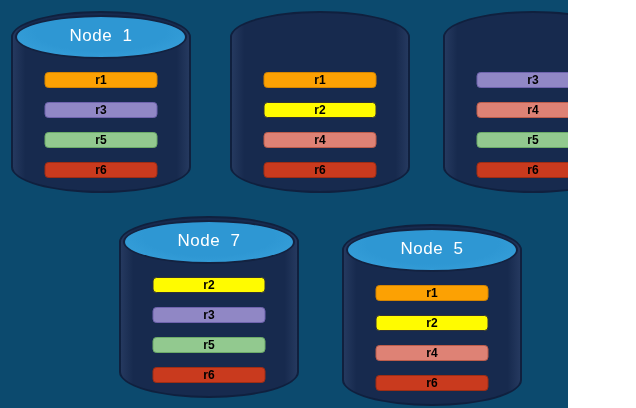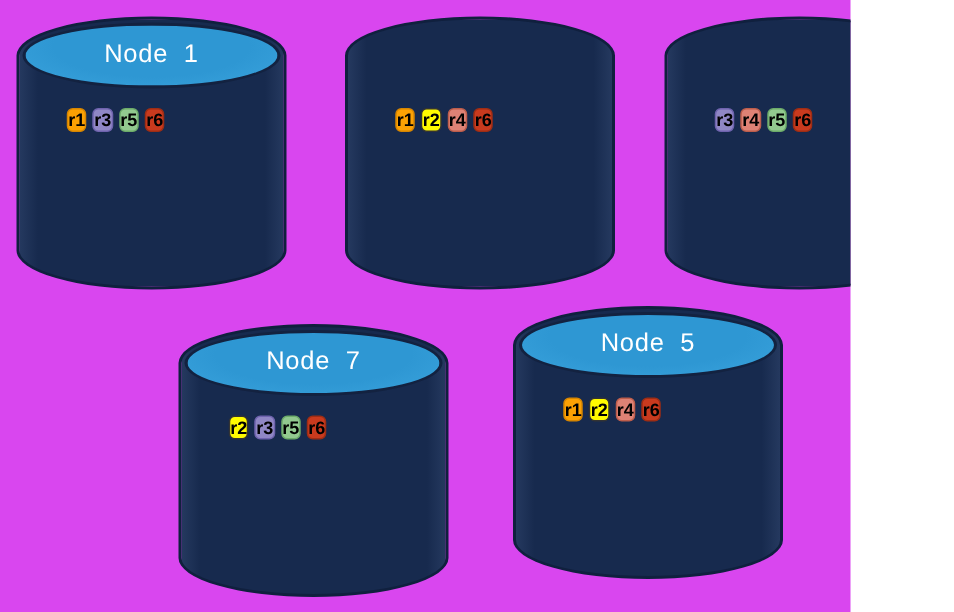--- a/index.html
+++ b/index.html
@@ -3,37 +3,36 @@
 <meta charset="utf-8">
 <style>
   html, body {
     margin: 0;
     padding: 0;
     background: #ffffff;
     font-family: "Liberation Sans", sans-serif;
   }
   .canvas {
     position: relative;
-    width: 527px;
+    width: 568px;
     height: 408px;
-    background: #d946ef;
+    background: #0c4a6e;
     overflow: hidden;
-    padding-left: 40px;
   }
   .cylinder {
     position: absolute;
     width: 180px;
     height: 182px;
   }
   
   .pos-n1 { left: 11px;  top: 11px;  }
   .pos-n2 { left: 230px; top: 11px;  }
   .pos-n3 { left: 443px; top: 11px;  }
   .pos-n4 { left: 119px; top: 216px; }
-  .pos-n5 { left: 342px; top: 204px; text-decoration: underline; }
+  .pos-n5 { left: 342px; top: 224px; text-decoration: underline; }
 
   .cyl-body {
     position: absolute;
     inset: 0;
     background: linear-gradient(90deg, #25395f 0%, #172a4e 7%, #172a4e 93%, #25395f 100%);
     border: 2px solid #10203e;
     border-radius: 90px / 26px;
     box-sizing: border-box;
   }
   .cyl-top {
@@ -58,22 +57,22 @@
     white-space: pre;
     transform: translateY(-1px);
   }
   .bars {
     position: absolute;
     top: 61px;
     left: 50%;
     transform: translateX(-50%);
     width: 113px;
     display: flex;
-    flex-direction: row;
-    gap: 4px;
+    flex-direction: column;
+    gap: 14px;
   }
   .bar {
     height: 16px;
     box-sizing: border-box;
     border: 1px solid rgba(0,0,0,0.35);
     border-radius: 4px;
     color: #000000;
     font-size: 12px;
     font-weight: bold;
     line-height: 14px;

